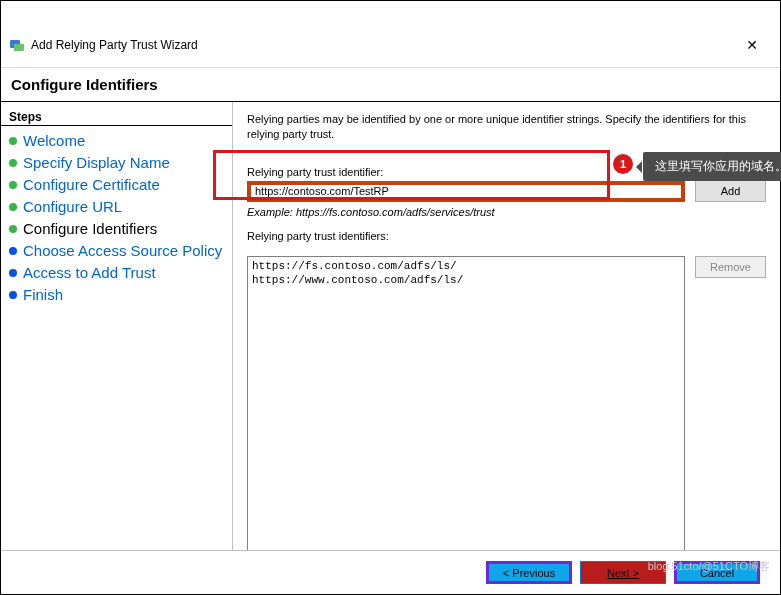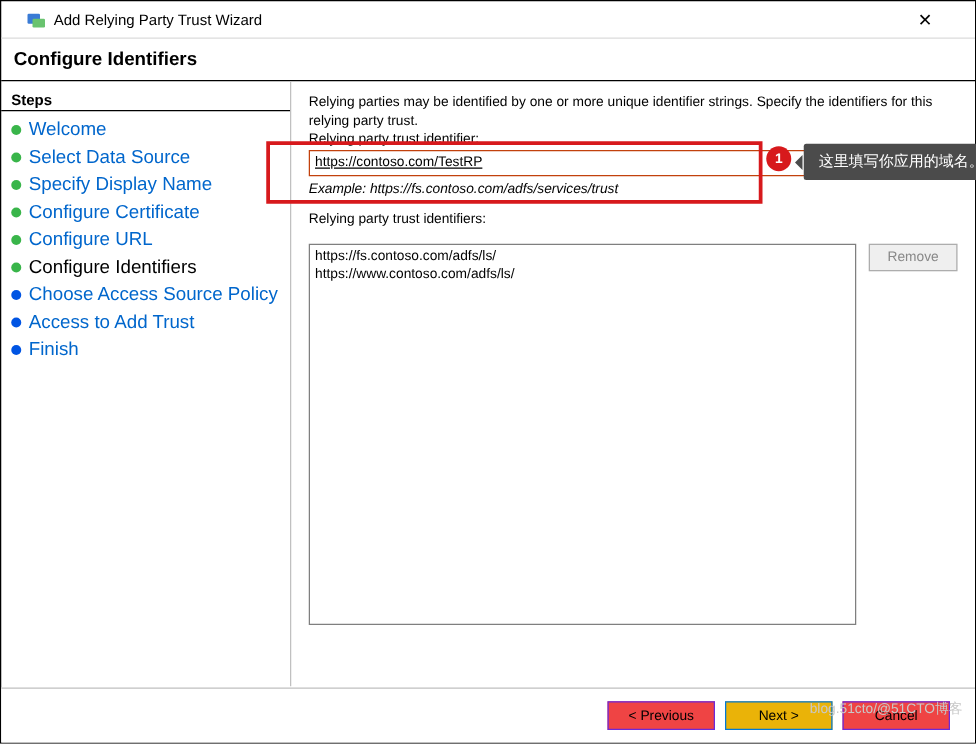--- a/index.html
+++ b/index.html
@@ -1,49 +1,49 @@
 <!DOCTYPE html>
 <html><head>
 <meta charset="utf-8">
 <style>
 * { box-sizing: border-box; font-family: "Segoe UI", Tahoma, sans-serif; }
 body { margin: 0; background: #fff; }
 .window { width: 781px; height: 595px; border: 1px solid #000; position: relative; background: #fff; }
-.titlebar { height: 30px; display: flex; align-items: center; padding: 0 20px; border-bottom: 1px solid #dcdcdc; }
+.titlebar { height: 46px; display: flex; align-items: center; padding: 0 8px; border-bottom: 1px solid #dcdcdc; margin-top: 21px; }
 .titlebar .icon-slot { width: 16px; height: 16px; margin-right: 6px; }
 .titlebar .title { font-size: 12px; flex: 1; }
 .titlebar .close { width: 40px; text-align: center; font-size: 14px; cursor: pointer; font-family: Arial, sans-serif; }
 .header { padding: 8px 10px 6px 10px; }
 .header h1 { margin: 0; font-size: 15px; font-weight: 700; }
 .divider { height: 1px; background: #000; margin: 2px 0 0 0; }
 .body { display: flex; height: 484px; }
 .sidebar { width: 232px; border-right: 1px solid #c0c0c0; padding: 6px 0 0 0; }
 .sidebar-title { font-size: 12px; font-weight: 700; padding: 2px 8px 1px 8px; }
 .sidebar-title-rule { height: 1px; background: #000; margin: 0 0 4px 0; }
 .step { display: flex; align-items: flex-start; padding: 4px 6px 4px 8px; font-size: 15px; line-height: 14px; cursor: pointer; }
 .bullet { width: 8px; height: 8px; border-radius: 50%; margin: 3px 6px 0 0; flex-shrink: 0; }
 .bullet.done { background: #39b54a; }
 .bullet.current { background: #0054e3; }
 .step-label.link { color: #0066cc; }
 .step-label.plain { color: #000; }
 .content { flex: 1; padding: 10px 14px 10px 14px; position: relative; font-size: 11px; }
-.instr { line-height: 15px; margin-bottom: 0; }
+.instr { line-height: 15px; margin-bottom: 24px; }
 .field-label { margin-bottom: 2px; }
 .row-add { display: flex; align-items: center; gap: 10px; }
-.text-input { flex: 1; height: 21px; border: 1px solid #c2410c; padding: 2px 4px; font-size: 11px; outline: none; text-decoration: underline; }
+.text-input { flex: 1; height: 21px; border: 4px solid #c2410c; padding: 2px 4px; font-size: 11px; outline: none; }
 .btn { width: 71px; height: 22px; border: 1px solid #adadad; background: #e1e1e1; font-size: 11px; cursor: pointer; }
 .btn:disabled { color: #888; background: #efefef; cursor: default; }
 .example { margin-top: 4px; color: #000; font-style: italic; }
 .field-label2 { margin-top: 12px; margin-bottom: 14px; }
 .row-list { display: flex; gap: 10px; align-items: flex-start; }
 .listbox { flex: 1; height: 305px; border: 1px solid #7f7f7f; background: #fff; padding: 2px 4px; font-size: 11px; overflow: auto; }
-.listbox div { line-height: 14px; }
+.listbox div { line-height: 14px; font-family: Liberation Mono, monospace; }
 .footer { position: absolute; left: 0; right: 0; bottom: 0; height: 44px; border-top: 1px solid #c0c0c0; display: flex; justify-content: flex-end; align-items: center; gap: 8px; padding-right: 20px; background: #fff; }
-.btn-foot { width: 86px; height: 23px; border: 1px solid #6d28d9; background: #ef4444; font-size: 11px; cursor: pointer; }
-.btn-foot.primary { border: 1.5px solid #0078d7; background: #eab308; }
+.btn-foot { width: 86px; height: 23px; border: 3px solid #6d28d9; background: #0ea5e9; font-size: 11px; cursor: pointer; }
+.btn-foot.primary { border: 1.5px solid #0078d7; background: #b91c1c; text-decoration: underline; }
 .highlight-box { position: absolute; border: 3px solid #d7191c; pointer-events: none; }
 .callout-badge { position: absolute; width: 20px; height: 20px; border-radius: 50%; background: #d7191c; color: #fff; font-size: 11px; font-weight: 700; display: flex; align-items: center; justify-content: center; }
 .callout-tip { position: absolute; background: #4b4b4b; color: #fff; font-size: 12px; padding: 6px 12px; border-radius: 2px; white-space: nowrap; }
 .callout-tip::before { content: ""; position: absolute; left: -7px; top: 50%; transform: translateY(-50%); border: 6px solid transparent; border-right-color: #4b4b4b; border-left: none; }
 .watermark { position: absolute; right: 10px; bottom: 20px; font-size: 11px; color: #c8c8c8; }
 svg.appicon { width: 16px; height: 16px; display: block; }
 </style>
 </head>
 <body>
 
@@ -66,24 +66,20 @@
   <div class="divider"></div>
 
   <div class="body">
     <div class="sidebar">
       <div class="sidebar-title">Steps</div>
       <div class="sidebar-title-rule"></div>
       <div id="steps-container">
           <div class="step">
             <span class="bullet done"></span>
             <span class="step-label link">Welcome</span>
-          </div>
-          <div class="step">
-            <span class="bullet done"></span>
-            <span class="step-label link">Select Data Source</span>
           </div>
           <div class="step">
             <span class="bullet done"></span>
             <span class="step-label link">Specify Display Name</span>
           </div>
           <div class="step">
             <span class="bullet done"></span>
             <span class="step-label link">Configure Certificate</span>
           </div>
           <div class="step">

